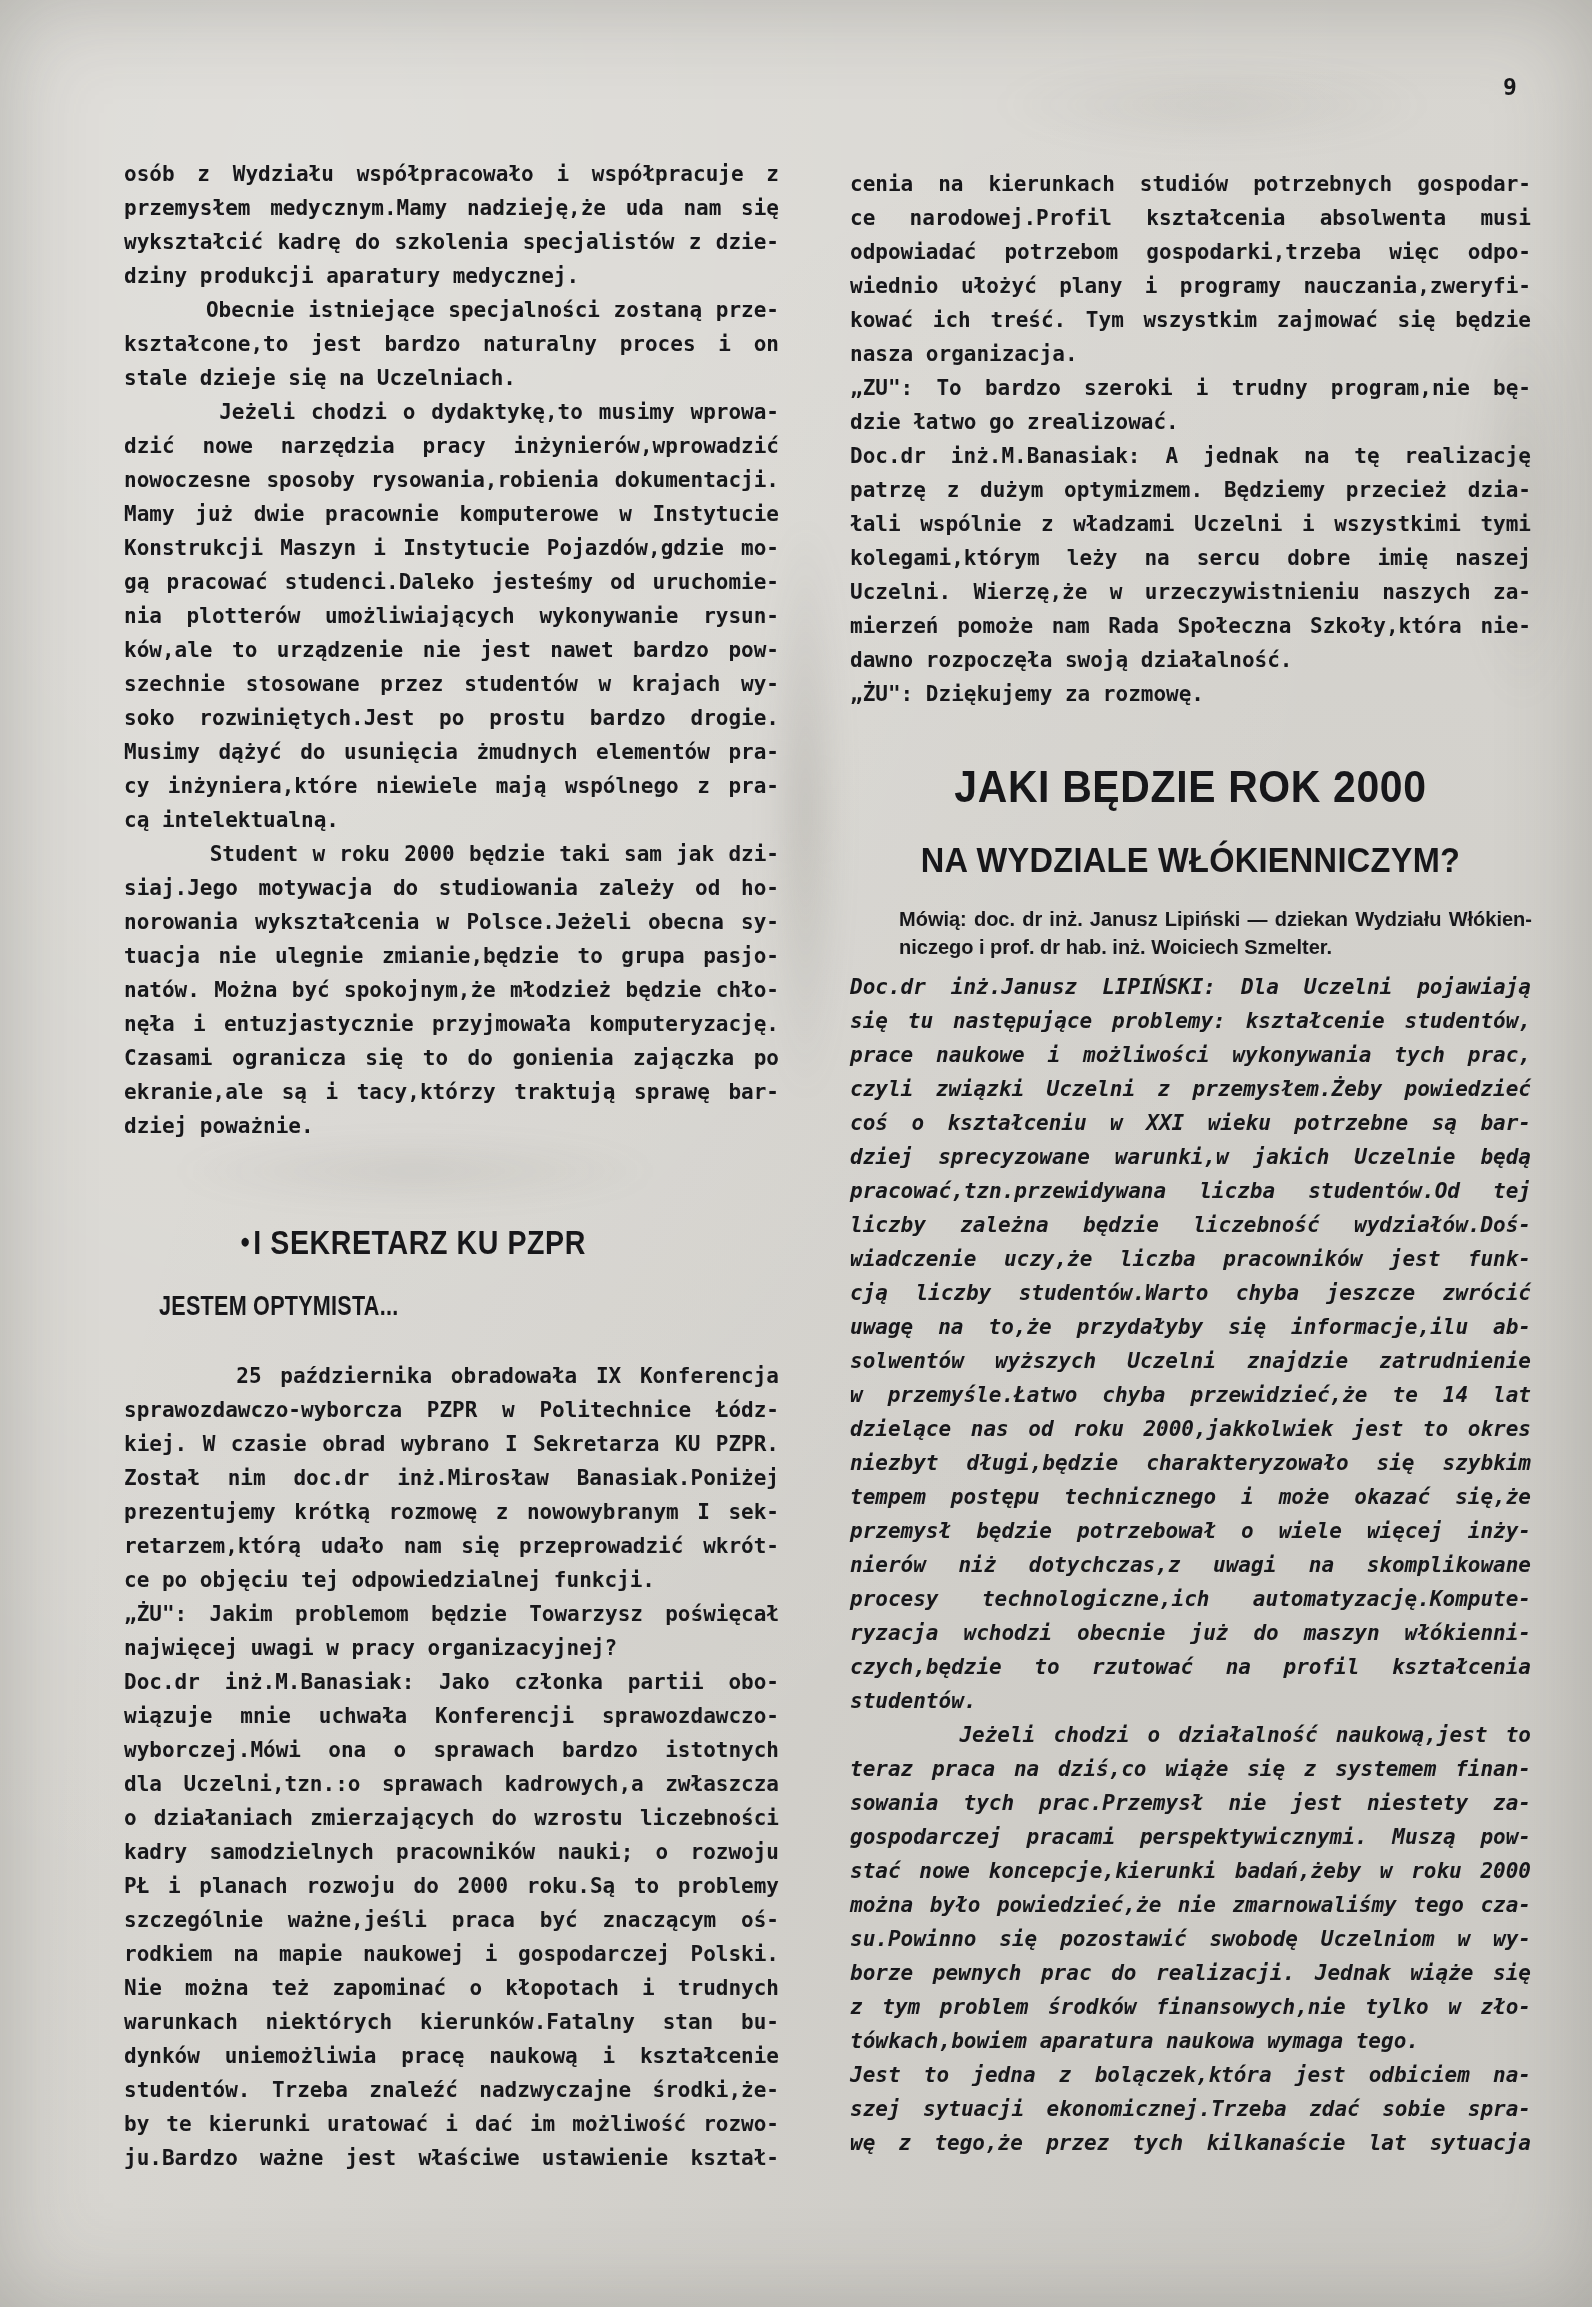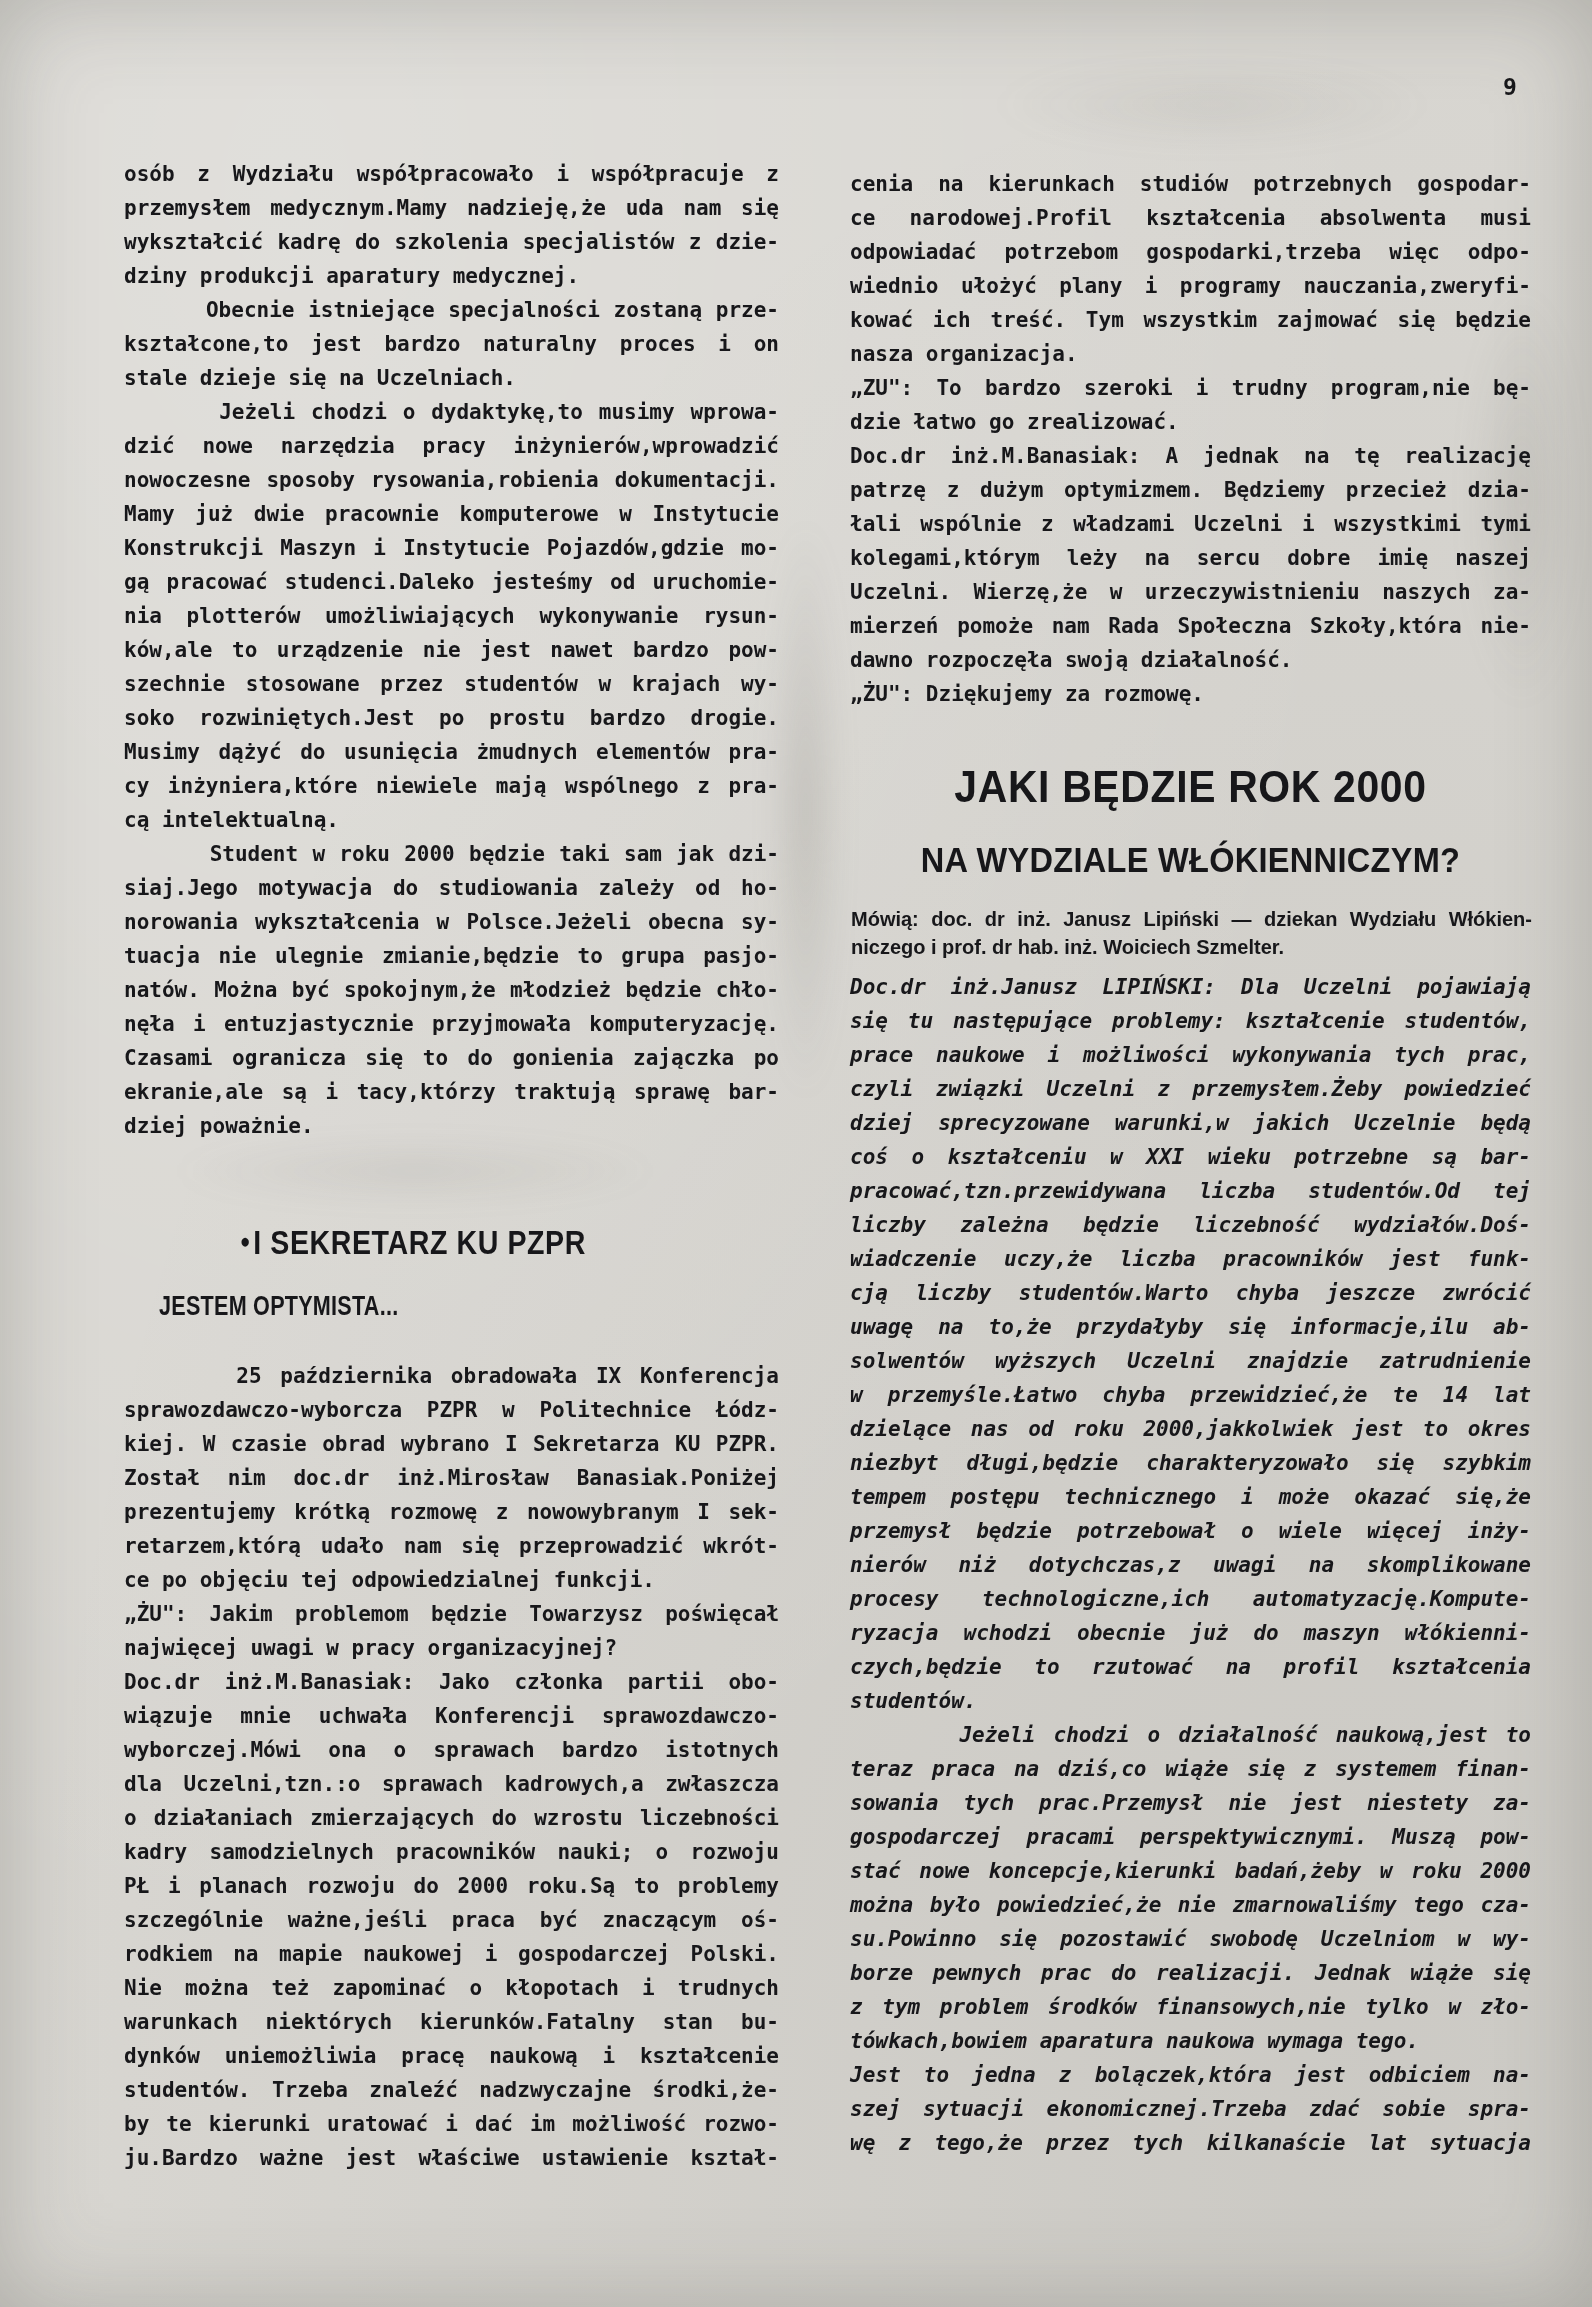--- a/index.html
+++ b/index.html
@@ -61,21 +61,21 @@
   .subheadline{
     position:absolute;left:850px;top:841px;width:681px;
     font-size:35px;line-height:38px;text-align:center;white-space:nowrap;
     transform:scaleX(.93);transform-origin:center;
     letter-spacing:0.3px;
   }
   .lead{
     position:absolute;left:851px;top:905px;width:681px;
     font-size:20px;line-height:28px;
   }
-  .lead .line{font-family:"Liberation Sans", sans-serif;font-weight:bold;}
+  .lead .line{font-family:"Liberation Sans", sans-serif;font-weight:bold;margin-left:48px;}
 </style>
 </head>
 <body>
 
 <div class="page">
 
   <div class="stain s1"></div>
   <div class="stain s2"></div>
   <div class="stain s3"></div>
   <div class="stain s4"></div>
@@ -173,22 +173,22 @@
   <div class="lead">
       <div class="line">Mówią: doc. dr inż. Janusz Lipiński — dziekan Wydziału Włókien-</div>
       <div class="line short">niczego i prof. dr hab. inż. Woiciech Szmelter.</div>
     </div>
 
   <div class="body-block blk-r2">
       <div class="line">Doc.dr inż.Janusz LIPIŃSKI: Dla Uczelni pojawiają</div>
       <div class="line">się tu następujące problemy: kształcenie studentów,</div>
       <div class="line">prace naukowe i możliwości wykonywania tych prac,</div>
       <div class="line">czyli związki Uczelni z przemysłem.Żeby powiedzieć</div>
+      <div class="line">coś o kształceniu w XXI wieku potrzebne są bar-</div>
       <div class="line">dziej sprecyzowane warunki,w jakich Uczelnie będą</div>
-      <div class="line">coś o kształceniu w XXI wieku potrzebne są bar-</div>
       <div class="line">pracować,tzn.przewidywana liczba studentów.Od tej</div>
       <div class="line">liczby zależna będzie liczebność wydziałów.Doś-</div>
       <div class="line">wiadczenie uczy,że liczba pracowników jest funk-</div>
       <div class="line">cją liczby studentów.Warto chyba jeszcze zwrócić</div>
       <div class="line">uwagę na to,że przydałyby się informacje,ilu ab-</div>
       <div class="line">solwentów wyższych Uczelni znajdzie zatrudnienie</div>
       <div class="line">w przemyśle.Łatwo chyba przewidzieć,że te 14 lat</div>
       <div class="line">dzielące nas od roku 2000,jakkolwiek jest to okres</div>
       <div class="line">niezbyt długi,będzie charakteryzowało się szybkim</div>
       <div class="line">tempem postępu technicznego i może okazać się,że</div>

